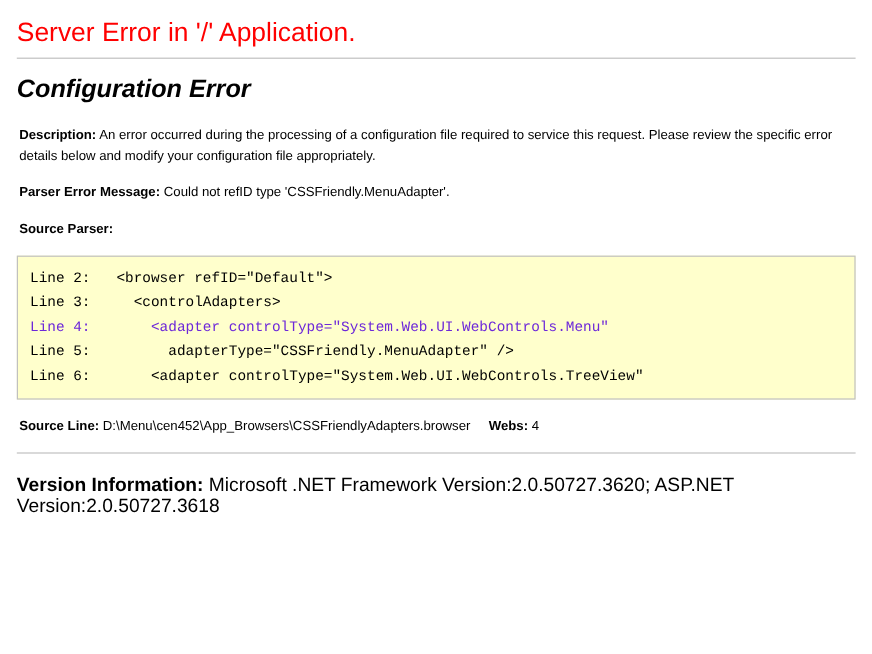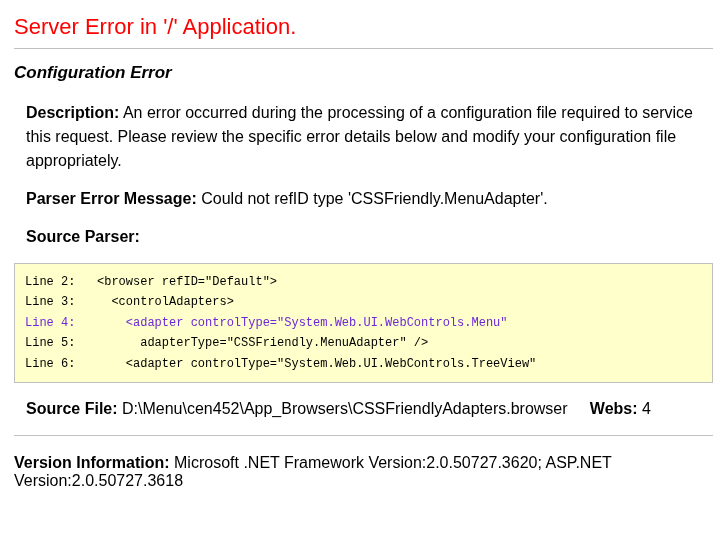--- a/index.html
+++ b/index.html
@@ -17,31 +17,31 @@
       font-size: 22px;
       margin: 4px 0 8px 0;
     }
     hr {
       border: none;
       border-top: 1px solid #c0c0c0;
       margin: 2px 0 14px 0;
     }
     h2 {
       font-family: "Trebuchet MS", Verdana, Arial, sans-serif;
-      font-size: 17px;
+      font-size: 21px;
       font-style: italic;
       font-weight: bold;
       margin: 0 0 18px 0;
       color: #000000;
     }
     .para {
       font-family: Arial, sans-serif;
-      font-size: 16px;
+      font-size: 11px;
       line-height: 1.5;
-      margin: 0 0 14px 12px;
+      margin: 0 0 14px 2px;
       color: #000000;
     }
     .para b {
       font-weight: bold;
     }
     .code-block {
       background: #ffffcc;
       border: 1px solid #c0c0c0;
       padding: 8px 10px;
       margin: 6px 0 14px 0;
@@ -87,21 +87,21 @@
   <b>Source Parser:</b>
 </p>
 
 <div class="code-block" id="code-block"><span class="code-line">Line 2:   &lt;browser refID="Default"&gt;</span>
 <span class="code-line">Line 3:     &lt;controlAdapters&gt;</span>
 <span class="code-line highlight">Line 4:       &lt;adapter controlType="System.Web.UI.WebControls.Menu"</span>
 <span class="code-line">Line 5:         adapterType="CSSFriendly.MenuAdapter" /&gt;</span>
 <span class="code-line">Line 6:       &lt;adapter controlType="System.Web.UI.WebControls.TreeView"</span></div>
 
 <p class="para">
-  <b>Source File:</b>
+  <b>Source Line:</b>
   <span>D:\Menu\cen452\App_Browsers\CSSFriendlyAdapters.browser</span>
   &nbsp;&nbsp;&nbsp;
   <b>Webs:</b>
   <span>4</span>
 </p>
 
 <hr>
 
 <p class="ver">
   <b>Version Information:</b>

